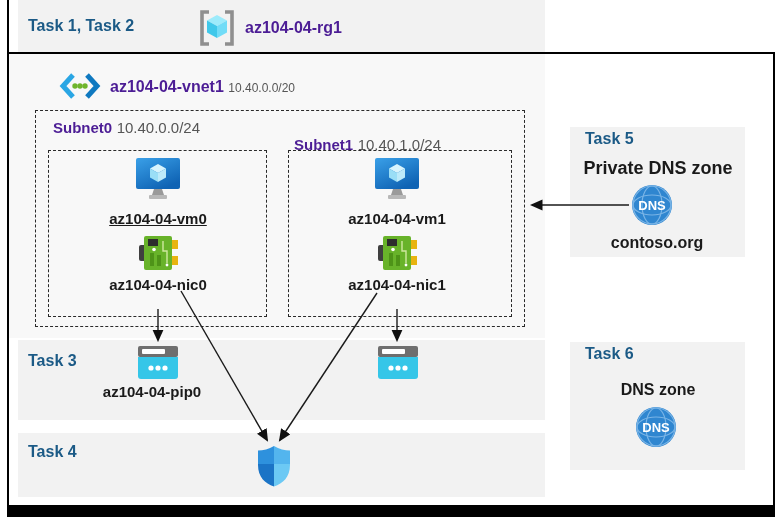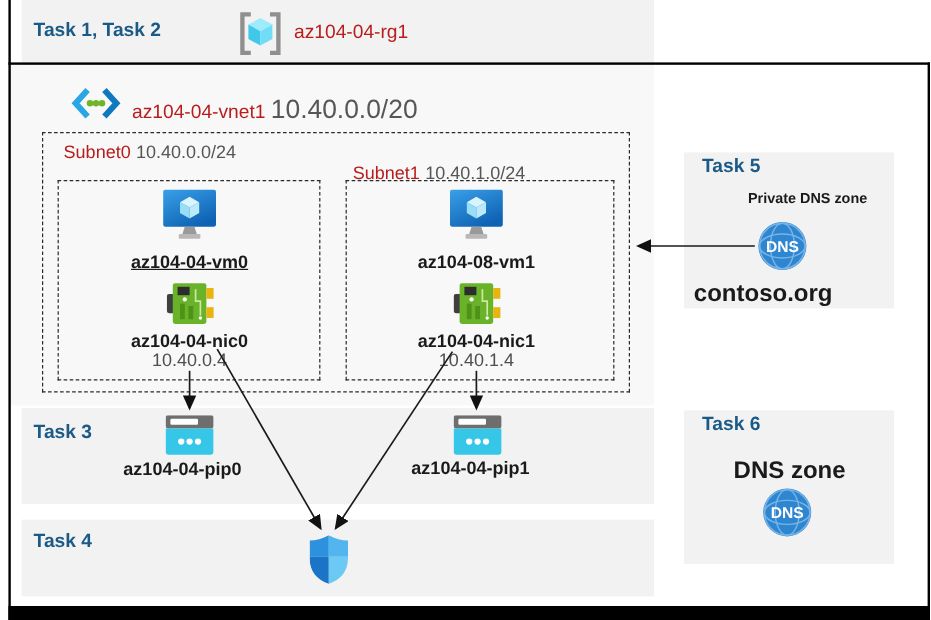--- a/index.html
+++ b/index.html
@@ -2,21 +2,21 @@
 <html><head>
 <meta charset="utf-8">
 <style>
   html,body{margin:0;padding:0;background:#fff;}
   .page{position:relative;width:776px;height:517px;background:#fff;
         font-family:"Liberation Sans",sans-serif;overflow:hidden;}
   .abs{position:absolute;}
   .band{position:absolute;background:#f2f2f2;}
   .tbox{position:absolute;background:#f2f2f2;}
   .task-label{position:absolute;font-weight:bold;font-size:16px;color:#1b5a86;white-space:nowrap;}
-  .bold-label{font-weight:normal;font-size:15px;color:#b91c1c;white-space:nowrap;}
+  .bold-label{font-weight:bold;font-size:15px;color:#4c1d95;white-space:nowrap;}
   .reg-label{font-weight:normal;font-size:15px;color:#565656;white-space:nowrap;}
   .node-label{position:absolute;font-weight:bold;font-size:15px;color:#1a1a1a;
               text-align:center;white-space:nowrap;}
   .ip-label{position:absolute;font-weight:normal;font-size:15px;color:#4f4f4f;
             text-align:center;white-space:nowrap;}
   .dashed{position:absolute;border:1.4px dashed #2a2a2a;}
   .title-line{position:absolute;font-size:16px;white-space:nowrap;}
   .frame-line{position:absolute;background:#000;}
   svg{display:block;}
   .overlay{position:absolute;left:0;top:0;pointer-events:none;}
@@ -50,21 +50,21 @@
     <svg width="44" height="30" viewBox="0 0 44 30">
       <polyline points="15,4 5,15 15,26" fill="none" stroke="#2aa6e4" stroke-width="5"></polyline>
       <polyline points="29,4 39,15 29,26" fill="none" stroke="#0f79c0" stroke-width="5"></polyline>
       <circle cx="17" cy="15" r="2.7" fill="#6fb52c"></circle>
       <circle cx="22" cy="15" r="2.7" fill="#6fb52c"></circle>
       <circle cx="27" cy="15" r="2.7" fill="#6fb52c"></circle>
     </svg>
   </div>
   <div class="title-line" style="left:110px;top:78px;">
     <span class="bold-label" style="font-size:16px;text-align:right;">az104-04-vnet1</span>
-    <span class="reg-label" style="font-size:22px;">10.40.0.0/20</span>
+    <span class="reg-label" style="font-size:12px;">10.40.0.0/20</span>
   </div>
 
   <div class="dashed" style="left:35px;top:110px;width:488px;height:215px;"></div>
   <div class="dashed" style="left:48px;top:150px;width:217px;height:165px;"></div>
   <div class="dashed" style="left:288px;top:150px;width:222px;height:165px;"></div>
 
   <div class="title-line" style="left:53px;top:119px;">
     <span class="bold-label">Subnet0</span>
     <span class="reg-label">10.40.0.0/24</span>
   </div>
@@ -99,50 +99,48 @@
       <rect x="33" y="21" width="6" height="9" fill="#e8b410"></rect>
       <rect x="9" y="4" width="10" height="7" fill="#2d2d2d"></rect>
       <rect x="11" y="18" width="4" height="13" fill="#4e9318"></rect>
       <rect x="18" y="20" width="4" height="11" fill="#4e9318"></rect>
       <circle cx="15" cy="14.5" r="1.8" fill="#fff"></circle>
       <path d="M24 6 v10 h4 v12" fill="none" stroke="#cfe8a0" stroke-width="1.4"></path>
       <circle cx="28" cy="30" r="1.4" fill="#fff"></circle>
     </svg>
   </div>
   <div class="node-label" style="left:78px;top:276px;width:160px;">az104-04-nic0</div>
-  <div class="ip-label" style="left:78px;top:292px;width:160px;">10.40.0.4</div>
 
   <div class="abs" style="left:374px;top:158px;width:46px;height:44px;">
     <svg width="46" height="44" viewBox="0 0 46 44">
       <rect x="1" y="0" width="44" height="31" rx="2" fill="url(#scr0)"></rect>
       <polygon points="23,6 31,10.5 23,15 15,10.5" fill="#d8f4fd"></polygon>
       <polygon points="15,10.5 23,15 23,24 15,19.5" fill="#9adef6"></polygon>
       <polygon points="31,10.5 23,15 23,24 31,19.5" fill="#bdeafa"></polygon>
       <polygon points="19,31 27,31 29,37 17,37" fill="#9a9a9a"></polygon>
       <rect x="14" y="37" width="18" height="4" rx="1" fill="#b8b8b8"></rect>
     </svg>
   </div>
-  <div class="node-label" style="left:317px;top:210px;width:160px;">az104-08-vm1</div>
+  <div class="node-label" style="left:317px;top:210px;width:160px;">az104-04-vm1</div>
 
   <div class="abs" style="left:378px;top:235px;width:40px;height:36px;">
     <svg width="40" height="36" viewBox="0 0 40 36">
       <rect x="0" y="10" width="7" height="16" rx="2" fill="#3f3f3f"></rect>
       <rect x="5" y="1" width="28" height="34" rx="2" fill="#68b32a"></rect>
       <rect x="33" y="5" width="6" height="9" fill="#e8b410"></rect>
       <rect x="33" y="21" width="6" height="9" fill="#e8b410"></rect>
       <rect x="9" y="4" width="10" height="7" fill="#2d2d2d"></rect>
       <rect x="11" y="18" width="4" height="13" fill="#4e9318"></rect>
       <rect x="18" y="20" width="4" height="11" fill="#4e9318"></rect>
       <circle cx="15" cy="14.5" r="1.8" fill="#fff"></circle>
       <path d="M24 6 v10 h4 v12" fill="none" stroke="#cfe8a0" stroke-width="1.4"></path>
       <circle cx="28" cy="30" r="1.4" fill="#fff"></circle>
     </svg>
   </div>
   <div class="node-label" style="left:317px;top:276px;width:160px;">az104-04-nic1</div>
-  <div class="ip-label" style="left:317px;top:292px;width:160px;">10.40.1.4</div>
 
   <div class="task-label" style="left:28px;top:352px;">Task 3</div>
 
   <div class="abs" style="left:138px;top:346px;width:40px;height:34px;">
     <svg width="40" height="34" viewBox="0 0 40 34">
       <rect x="0" y="0" width="40" height="11" rx="2" fill="#6e6e6e"></rect>
       <rect x="4" y="3" width="23" height="5" rx="1" fill="#fff"></rect>
       <path d="M0 11 h40 v19 a3 3 0 0 1 -3 3 h-34 a3 3 0 0 1 -3 -3 z" fill="#35c6e8"></path>
       <circle cx="13" cy="22" r="2.6" fill="#fff"></circle>
       <circle cx="20" cy="22" r="2.6" fill="#fff"></circle>
@@ -154,56 +152,55 @@
   <div class="abs" style="left:378px;top:346px;width:40px;height:34px;">
     <svg width="40" height="34" viewBox="0 0 40 34">
       <rect x="0" y="0" width="40" height="11" rx="2" fill="#6e6e6e"></rect>
       <rect x="4" y="3" width="23" height="5" rx="1" fill="#fff"></rect>
       <path d="M0 11 h40 v19 a3 3 0 0 1 -3 3 h-34 a3 3 0 0 1 -3 -3 z" fill="#35c6e8"></path>
       <circle cx="13" cy="22" r="2.6" fill="#fff"></circle>
       <circle cx="20" cy="22" r="2.6" fill="#fff"></circle>
       <circle cx="27" cy="22" r="2.6" fill="#fff"></circle>
     </svg>
   </div>
-  <div class="node-label" style="left:312px;top:382px;width:160px;">az104-04-pip1</div>
 
   <div class="task-label" style="left:28px;top:443px;">Task 4</div>
 
   <div class="abs" style="left:256px;top:445px;width:36px;height:42px;">
     <svg width="36" height="42" viewBox="0 0 36 42">
       <defs>
           <clipPath id="shieldClip">
         <path d="M18 1 C13 4 7 5.5 2 5.5 V20 C2 32 9 38.5 18 41.5 C27 38.5 34 32 34 20 V5.5 C29 5.5 23 4 18 1 Z"></path>
       </clipPath>
         </defs>
       <g clip-path="url(#shieldClip)">
         <rect x="0" y="0" width="18" height="19" fill="#2e91dd"></rect>
         <rect x="18" y="0" width="18" height="19" fill="#53b5ee"></rect>
         <rect x="0" y="19" width="18" height="23" fill="#1b74c6"></rect>
         <rect x="18" y="19" width="18" height="23" fill="#6cc9f4"></rect>
       </g>
     </svg>
   </div>
 
   <div class="task-label" style="left:585px;top:130px;">Task 5</div>
-  <div class="node-label" style="left:593px;top:158px;width:160px;font-size:12px;">Private DNS zone</div>
+  <div class="node-label" style="left:578px;top:158px;width:160px;font-size:18px;">Private DNS zone</div>
 
   <div class="abs" style="left:631px;top:184px;width:42px;height:42px;">
     <svg width="42" height="42" viewBox="0 0 42 42">
       <circle cx="21" cy="21" r="20" fill="#2f86d0"></circle>
       <circle cx="21" cy="21" r="19" fill="none" stroke="#79b4e6" stroke-width="1.2"></circle>
       <ellipse cx="21" cy="21" rx="10" ry="19" fill="none" stroke="#79b4e6" stroke-width="1.2"></ellipse>
       <ellipse cx="21" cy="21" rx="19" ry="10" fill="none" stroke="#79b4e6" stroke-width="1.2"></ellipse>
       <text x="21" y="26" text-anchor="middle" font-family="Liberation Sans, sans-serif" font-size="13" font-weight="bold" fill="#fff">DNS</text>
     </svg>
   </div>
-  <div class="node-label" style="left:556px;top:234px;width:160px;font-size:20px;">contoso.org</div>
+  <div class="node-label" style="left:577px;top:234px;width:160px;font-size:16px;">contoso.org</div>
 
   <div class="task-label" style="left:585px;top:345px;text-align:center;">Task 6</div>
-  <div class="node-label" style="left:578px;top:381px;width:160px;font-size:20px;">DNS zone</div>
+  <div class="node-label" style="left:578px;top:381px;width:160px;font-size:16px;">DNS zone</div>
 
   <div class="abs" style="left:635px;top:406px;width:42px;height:42px;">
     <svg width="42" height="42" viewBox="0 0 42 42">
       <circle cx="21" cy="21" r="20" fill="#2f86d0"></circle>
       <circle cx="21" cy="21" r="19" fill="none" stroke="#79b4e6" stroke-width="1.2"></circle>
       <ellipse cx="21" cy="21" rx="10" ry="19" fill="none" stroke="#79b4e6" stroke-width="1.2"></ellipse>
       <ellipse cx="21" cy="21" rx="19" ry="10" fill="none" stroke="#79b4e6" stroke-width="1.2"></ellipse>
       <text x="21" y="26" text-anchor="middle" font-family="Liberation Sans, sans-serif" font-size="13" font-weight="bold" fill="#fff">DNS</text>
     </svg>
   </div>

